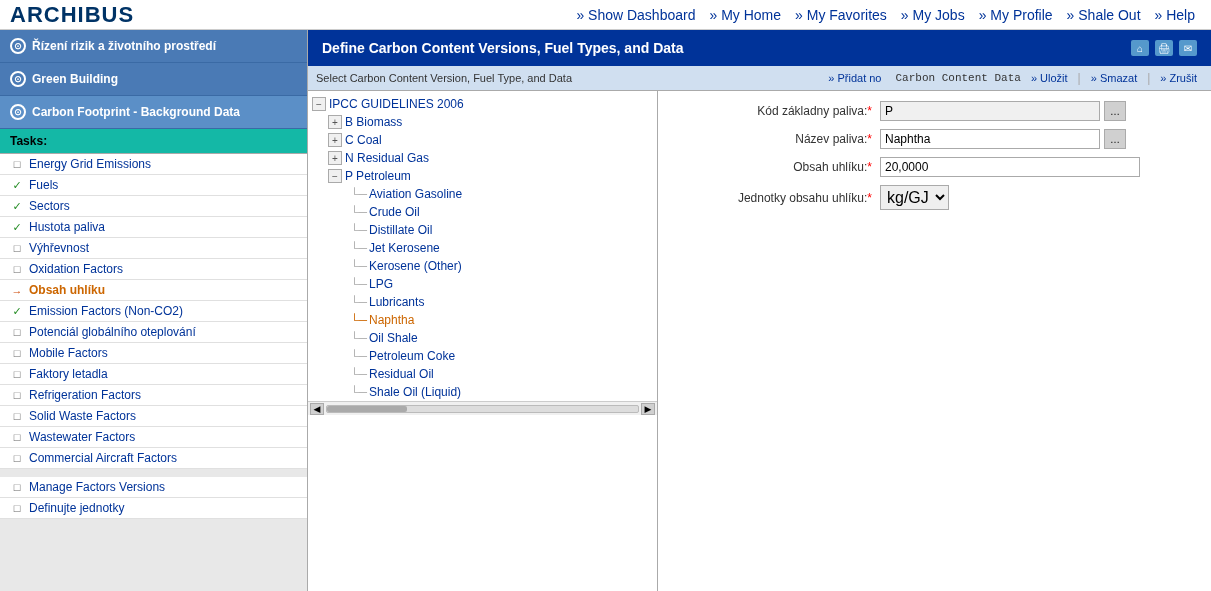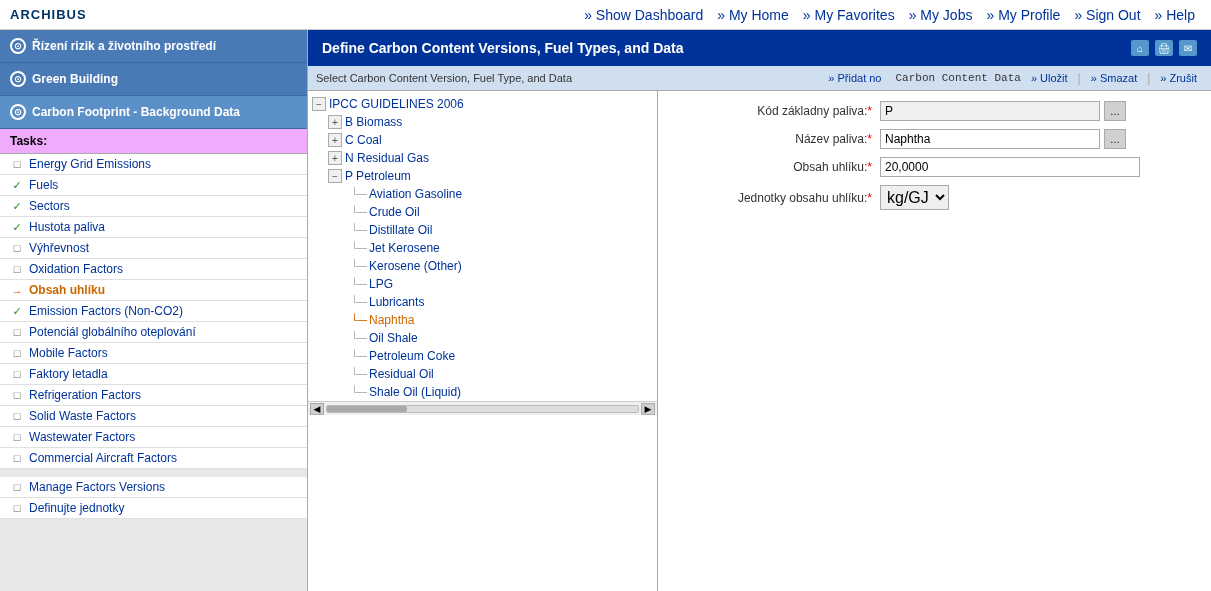--- a/index.html
+++ b/index.html
@@ -8,21 +8,21 @@
     
     #top-bar {
       background: #fff;
       border-bottom: 1px solid #ccc;
       display: flex;
       align-items: center;
       height: 30px;
       padding: 0 10px;
     }
     #logo {
-      font-size: 13px;
+      font-size: 22px;
       font-weight: bold;
       color: #003366;
       letter-spacing: 1px;
       margin-right: auto;
     }
     #top-nav {
       display: flex;
       gap: 2px;
     }
     .top-nav-item {
@@ -64,21 +64,21 @@
       display: inline-flex; align-items: center; justify-content: center;
       font-size: 9px; font-weight: bold; color: #fff;
     }
     .sidebar-section-label { font-size: 12px; font-weight: bold; }
 
     .sidebar-active-section {
       background: #5b8fc7;
     }
 
     #tasks-header {
-      background: #f0abfc;
+      background: #14b8a6;
       padding: 5px 10px;
       font-weight: bold;
       font-size: 12px;
       color: #000;
       border-bottom: 1px solid #aaa;
     }
 
     .task-item {
       display: flex;
       align-items: center;
@@ -274,21 +274,21 @@
 <body>
 
 <div id="top-bar">
   <span id="logo">ARCHIBUS</span>
   <nav id="top-nav">
     <a class="top-nav-item">» Show Dashboard</a>
     <a class="top-nav-item">» My Home</a>
     <a class="top-nav-item">» My Favorites</a>
     <a class="top-nav-item">» My Jobs</a>
     <a class="top-nav-item">» My Profile</a>
-    <a class="top-nav-item">» Sign Out</a>
+    <a class="top-nav-item">» Shale Out</a>
     <a class="top-nav-item">» Help</a>
   </nav>
 </div>
 
 <div id="main-layout">
 
   <div id="sidebar">
 
     <div class="sidebar-section">
       <span class="circle-icon">⊙</span>

